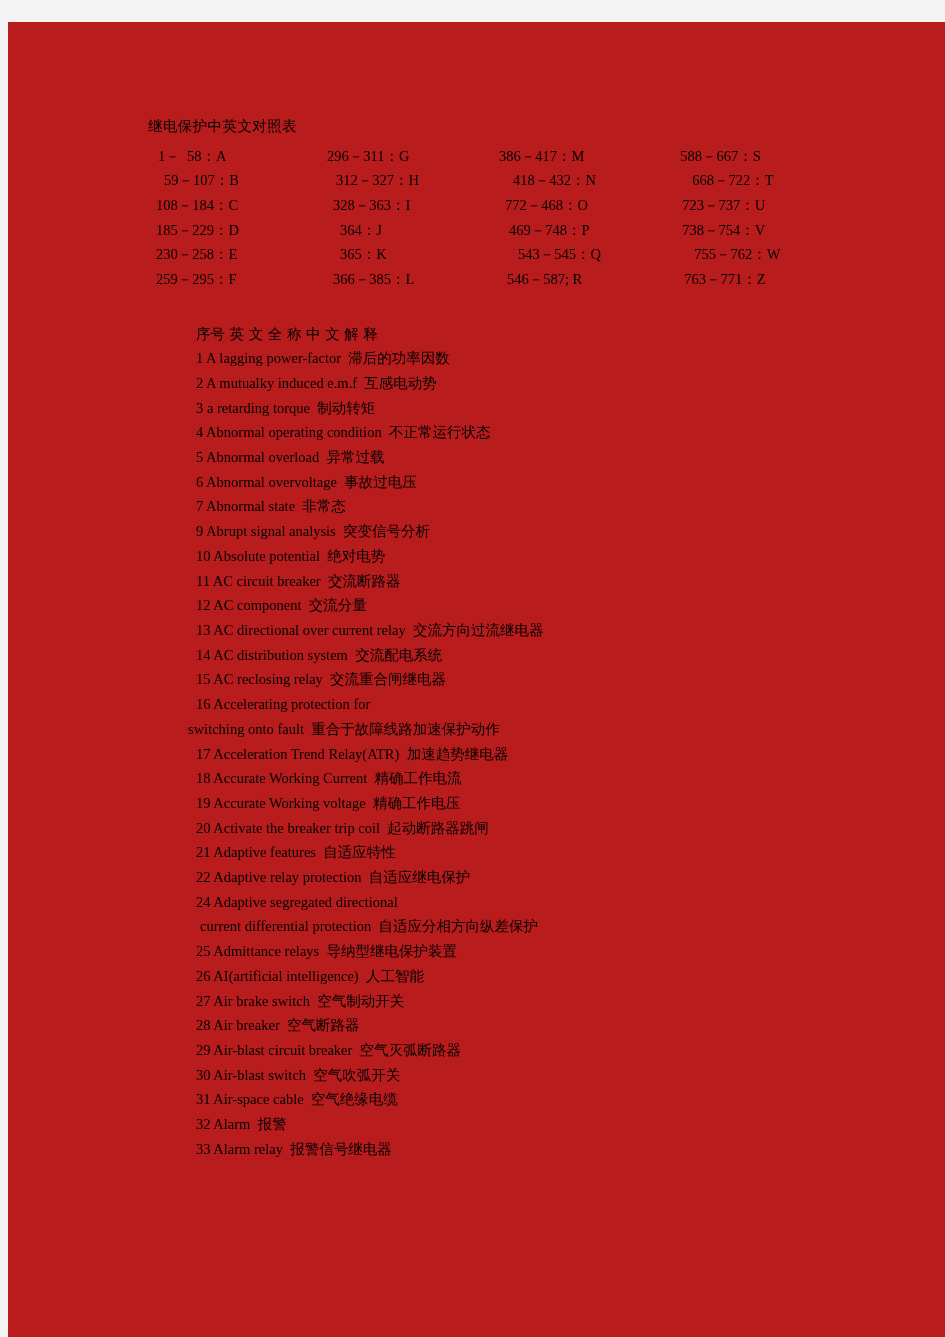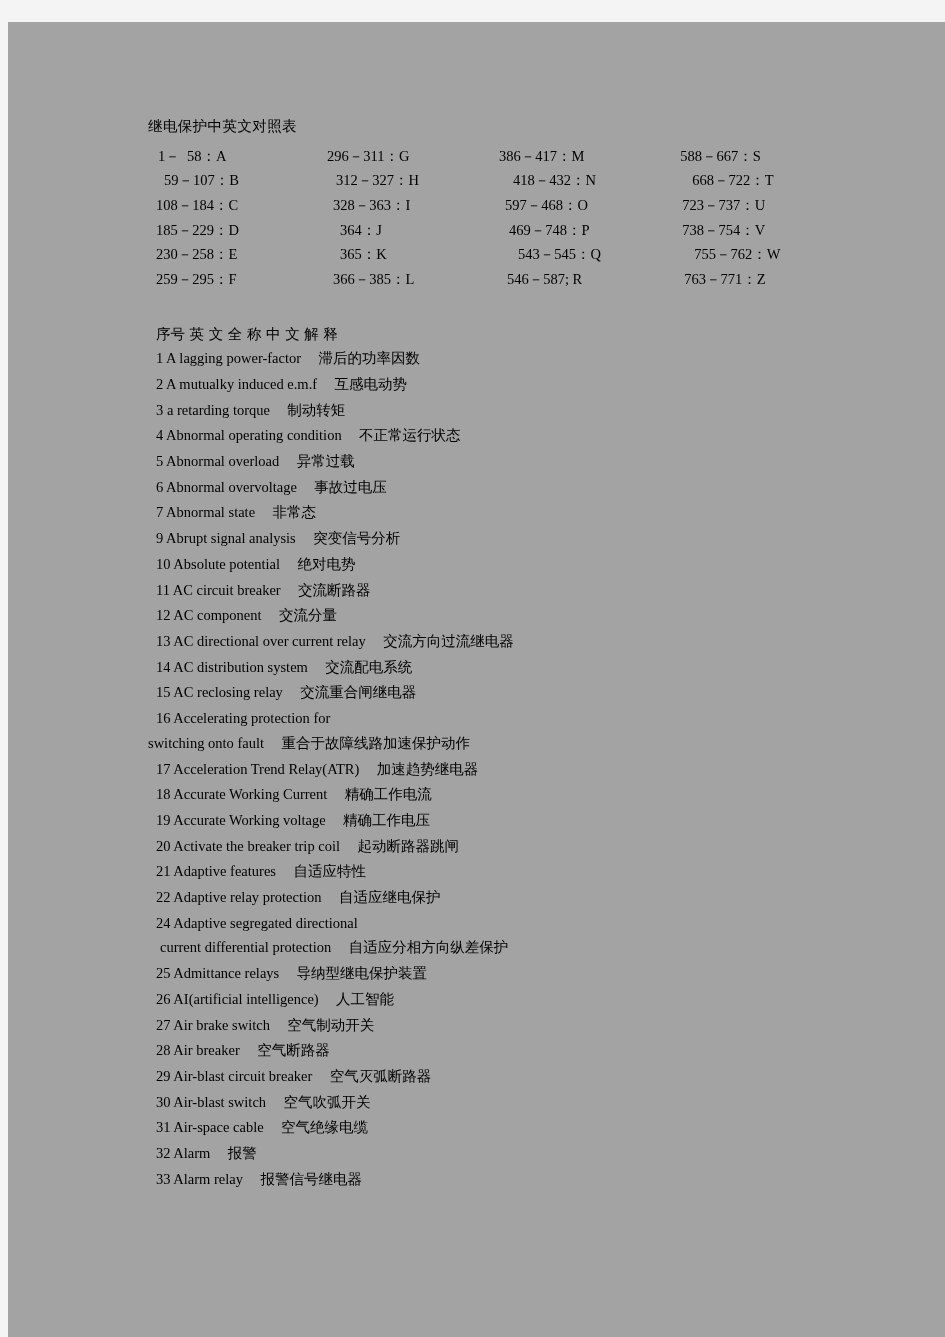--- a/index.html
+++ b/index.html
@@ -15,21 +15,21 @@
     overflow: hidden;
   }
 
   
   #page-sheet {
     position: absolute;
     left: 8px;
     top: 22px;
     width: 937px;
     height: 1315px;
-    background: #a3a3a3;
+    background: #b91c1c;
   }
 
   
   #page-body {
     position: absolute;
     left: 140px;
     top: 92px;
     width: 700px;
   }
 
@@ -88,38 +88,39 @@
   #letter-index tr.r0 td.col-d { padding-left: 18px; }
   #letter-index tr.r1 td.col-d { padding-left: 30px; }
   #letter-index tr.r2 td.col-d { padding-left: 20px; }
   #letter-index tr.r3 td.col-d { padding-left: 20px; }
   #letter-index tr.r4 td.col-d { padding-left: 32px; }
   #letter-index tr.r5 td.col-d { padding-left: 22px; }
 
   
   #glossary {
     margin-top: 30px;
+    margin-left: 40px;
   }
   #glossary-header {
     font-size: 14.5px;
     line-height: 24.7px;
     color: #000000;
     white-space: pre;
     padding-left: 8px;
     font-family: "DejaVu Sans", "Liberation Sans", sans-serif;
   }
   .entry {
     font-size: 14.5px;
     line-height: 24.7px;
     color: #000000;
     white-space: pre;
     padding-left: 8px;
   }
   .entry .cn {
-    font-family: Liberation Mono, monospace;
+    font-family: Liberation Serif, serif;
   }
   .entry .en {
     font-family: "Liberation Serif", "DejaVu Serif", serif;
   }
   
   .entry.cont {
     padding-left: 0px;
   }
   .entry.cont-indent {
     padding-left: 12px;
@@ -143,21 +144,21 @@
           </tr>
           <tr class="r1">
             <td class="col-a">59－107：B</td>
             <td class="col-b">312－327：H</td>
             <td class="col-c">418－432：N</td>
             <td class="col-d">668－722：T</td>
           </tr>
           <tr class="r2">
             <td class="col-a">108－184：C</td>
             <td class="col-b">328－363：I</td>
-            <td class="col-c">597－468：O</td>
+            <td class="col-c">772－468：O</td>
             <td class="col-d">723－737：U</td>
           </tr>
           <tr class="r3">
             <td class="col-a">185－229：D</td>
             <td class="col-b">364：J</td>
             <td class="col-c">469－748：P</td>
             <td class="col-d">738－754：V</td>
           </tr>
           <tr class="r4">
             <td class="col-a">230－258：E</td>

